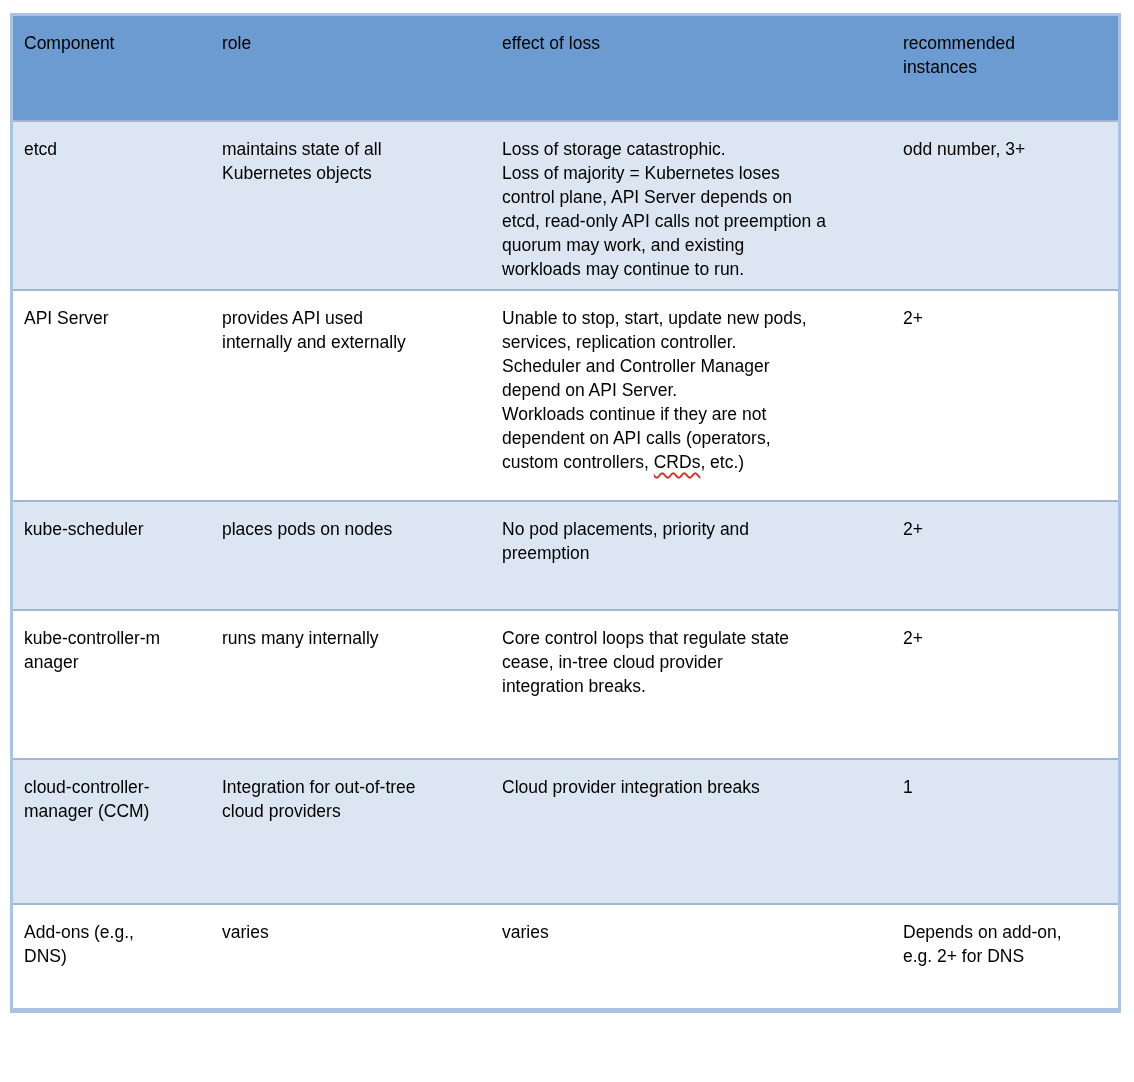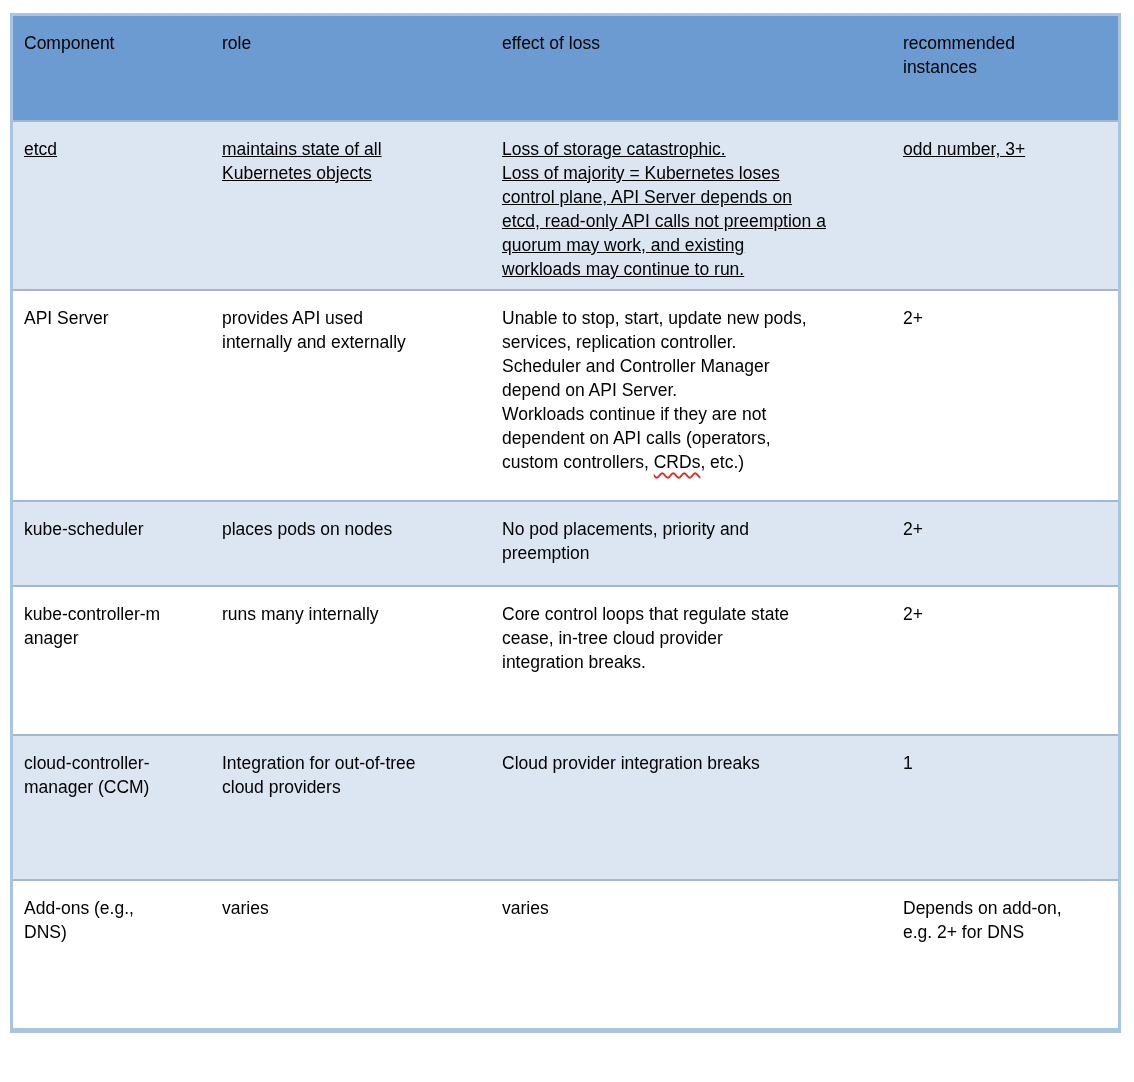--- a/index.html
+++ b/index.html
@@ -43,26 +43,26 @@
     font-size: 17.5px;
     line-height: 24px;
     padding: 15px 12px 8px 11px;
     white-space: pre-line;
     color: var(--text);
   }
   thead tr { height: 105px; background: var(--header-bg); border-radius: 24px; }
   tbody tr { border-top: 2px solid var(--row-divider); }
   tbody tr:nth-child(odd)  { background: var(--row-alt-bg); }
   tbody tr:nth-child(even) { background: var(--row-bg); }
-  tbody tr:nth-child(1) { height: 164px; text-decoration: underline; }
+  tbody tr:nth-child(1) { height: 164px; }
   tbody tr:nth-child(2) { height: 211px; border-radius: 19px; }
-  tbody tr:nth-child(3) { height: 85px; }
+  tbody tr:nth-child(3) { height: 109px; }
   tbody tr:nth-child(4) { height: 149px; border-radius: 6px; }
   tbody tr:nth-child(5) { height: 145px; padding-left: 48px; }
-  tbody tr:nth-child(6) { height: 148px; }
+  tbody tr:nth-child(6) { height: 104px; }
   .squiggle {
     text-decoration: underline wavy var(--spellcheck-underline);
     text-decoration-skip-ink: none;
     text-decoration-thickness: 1.5px;
     text-underline-offset: 4px;
   }
 </style>
 </head>
 <body>
 

